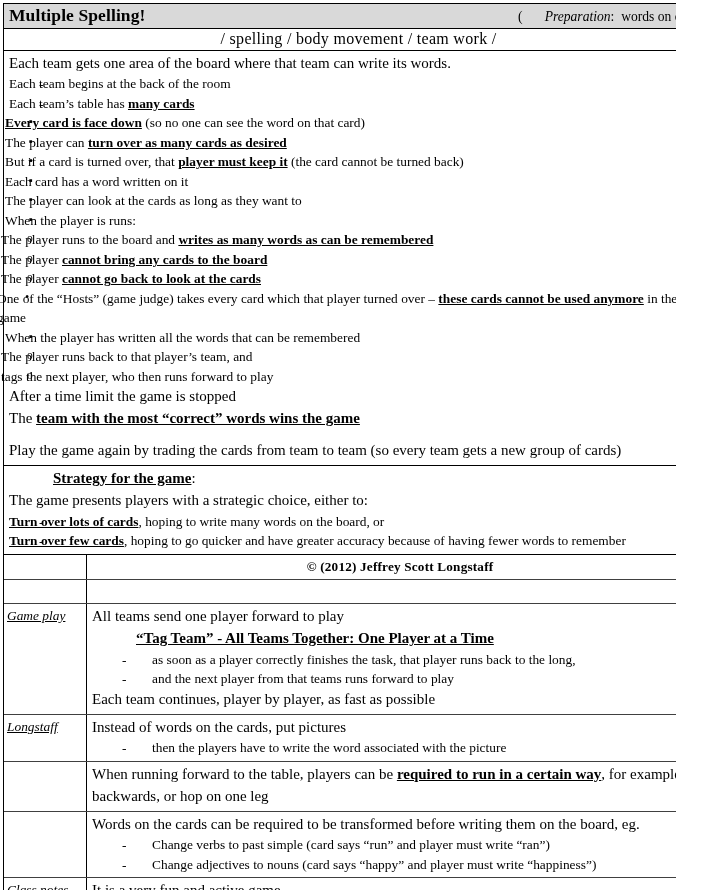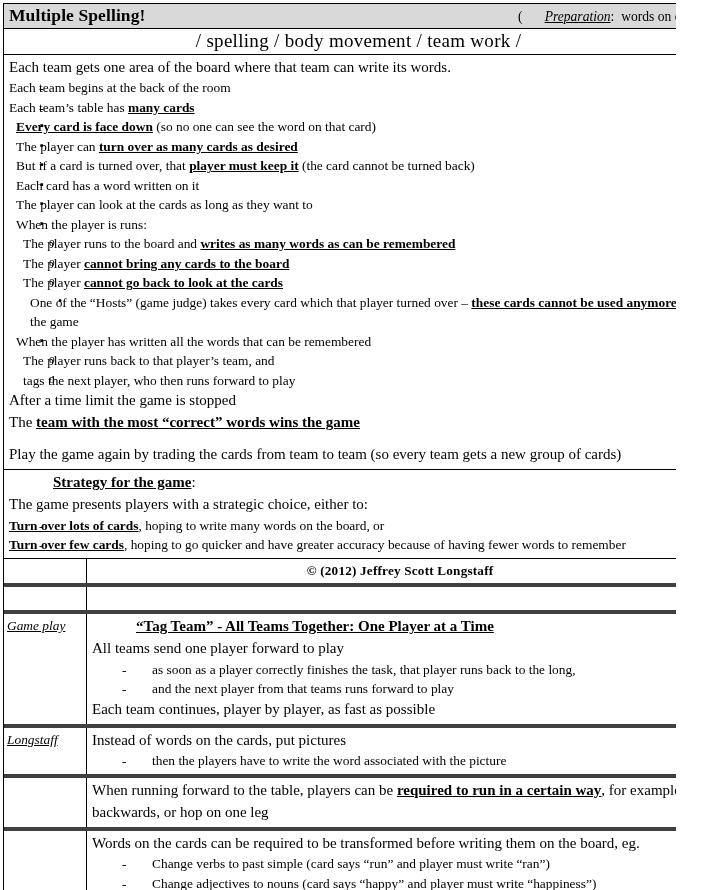--- a/index.html
+++ b/index.html
@@ -50,30 +50,29 @@
     line-height: 1.18;
     white-space: nowrap;
   }
   .title-prep {
     font-size: 13.6px;
     white-space: nowrap;
     line-height: 1.18;
   }
   .title-prep .prep-word {
     font-style: italic;
-    text-decoration: underline;
     margin-left: 22px;
   }
 
   
   .tagsrow {
     text-align: center;
     padding: 1px 4px 2px 4px;
     border-bottom: 1px solid #000000;
-    font-size: 19px;
+    font-size: 16px;
     letter-spacing: 0.3px;
   }
 
   
   .block {
     padding: 2px 5px 3px 5px;
   }
   p.line {
     margin: 0;
     padding: 0;
@@ -104,26 +103,26 @@
   .l1 > li { padding-left: 62px; }
   .l1 > li::before { content: "-"; position: absolute; left: 30px; }
   .l2 > li { padding-left: 46px; }
   .l2 > li::before { content: "\25AA"; position: absolute; left: 24px; font-size: 11px; }
   .l3 > li { padding-left: 48px; }
   .l3 > li::before { content: "o"; position: absolute; left: 26px; font-size: 11.5px; }
   .l4 > li { padding-left: 48px; }
   .l4 > li::before { content: "\2022"; position: absolute; left: 28px; font-size: 12px; }
 
   
-  li > ul.lvl { margin-left: -4px; padding-left: 11px; }
+  li > ul.lvl { margin-left: -4px; }
 
   
   .trow {
     display: flex;
-    border-bottom: 4px solid #404040;
+    border-bottom: 1px solid #404040;
     align-items: stretch;
   }
   .trow.last { border-bottom: none; }
   .tcell-label {
     width: 83px;
     min-width: 83px;
     box-sizing: border-box;
     border-right: 1px solid #000000;
     padding: 2px 2px 2px 3px;
     font-size: 13.4px;
@@ -222,22 +221,22 @@
     </div>
 
     <div class="trow">
       <div class="tcell-label empty-cell">&nbsp;</div>
       <div class="tcell-body empty-cell"></div>
     </div>
 
     <div class="trow">
       <div class="tcell-label"><span class="ui">Game play</span></div>
       <div class="tcell-body">
+        <p class="line">All teams send one player forward to play</p>
         <p class="line"><span class="bu">“Tag Team” - All Teams Together: One Player at a Time</span></p>
-        <p class="line">All teams send one player forward to play</p>
         <ul class="lvl l1">
           <li>as soon as a player correctly finishes the task, that player runs back to the long,</li>
           <li>and the next player from that teams runs forward to play</li>
         </ul>
         <p class="line">Each team continues, player by player, as fast as possible</p>
       </div>
     </div>
 
     <div class="trow">
       <div class="tcell-label"><span class="ui">Longstaff</span></div>

